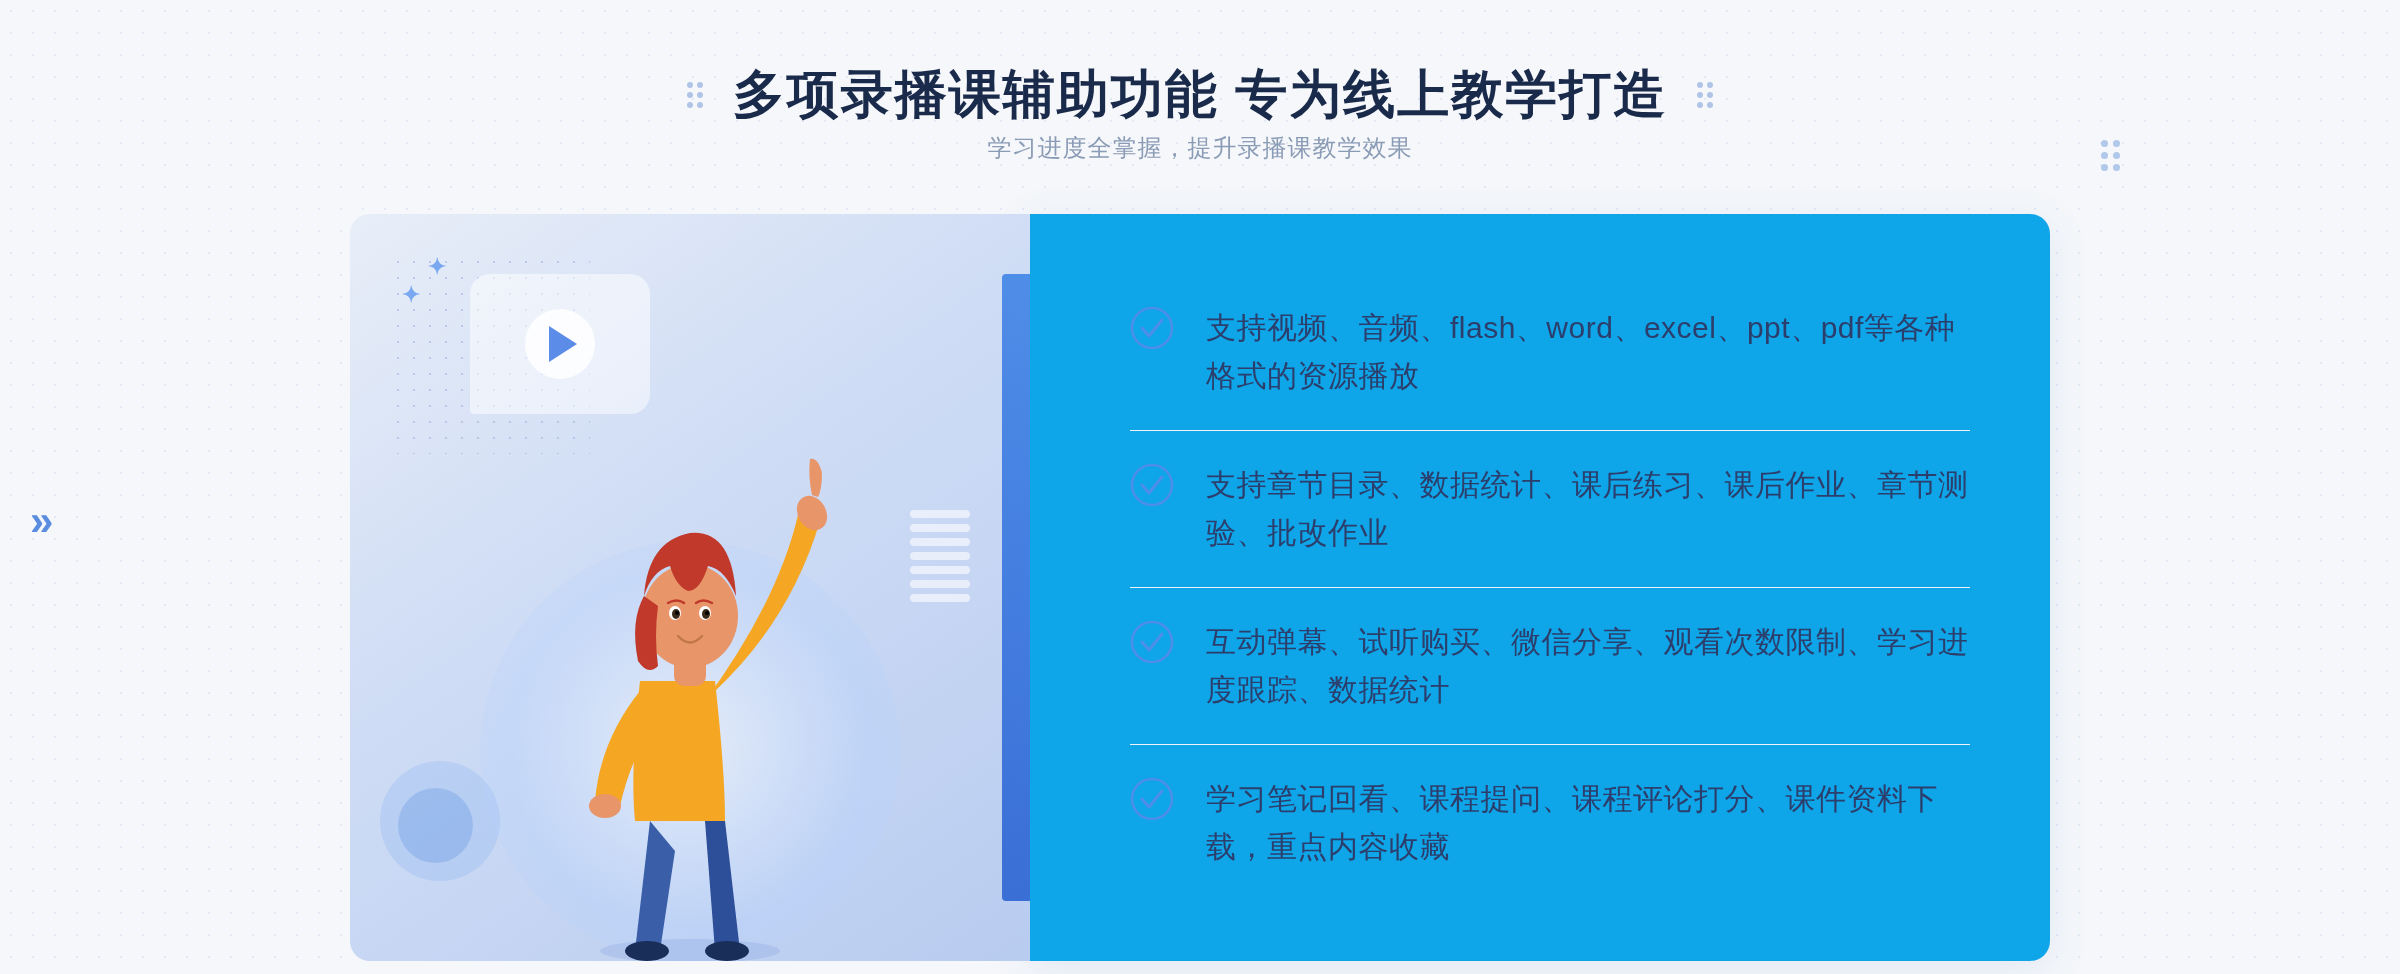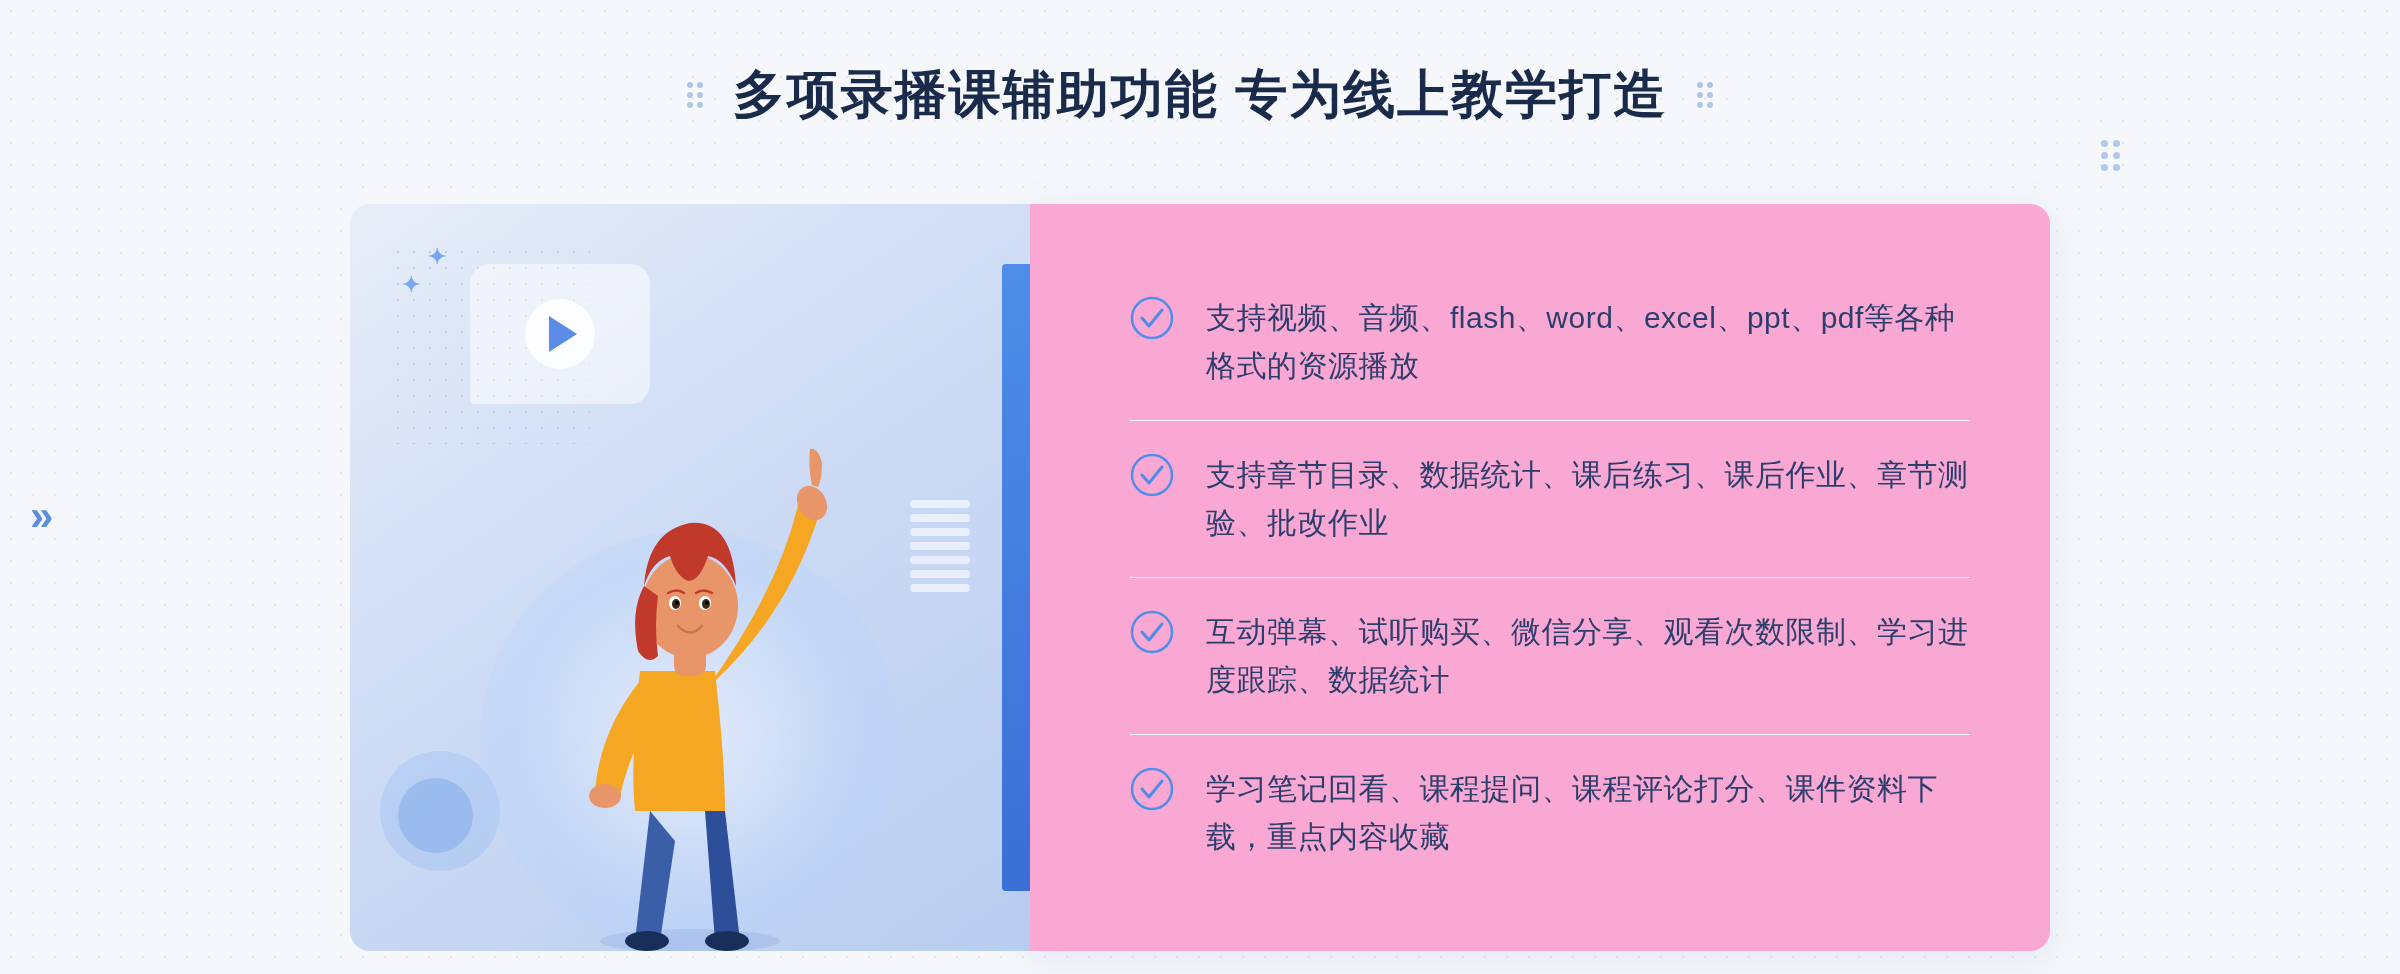--- a/index.html
+++ b/index.html
@@ -41,21 +41,21 @@
       margin-bottom: 50px;
       position: relative;
       z-index: 1;
     }
 
     .header-title-row {
       display: flex;
       align-items: center;
       justify-content: center;
       gap: 30px;
-      margin-bottom: 24px;
+      margin-bottom: 2px;
     }
 
     .dots-icon {
       display: flex;
       flex-direction: column;
       gap: 4px;
     }
     .dots-icon span {
       display: flex;
       gap: 4px;
@@ -233,21 +233,21 @@
       top: 60px;
       bottom: 60px;
       width: 28px;
       background: linear-gradient(to bottom, #4e8de8, #3a6fd6);
       border-radius: 4px 0 0 4px;
     }
 
     
     .features-panel {
       flex: 1;
-      background: #f9a8d4;
+      background: #0ea5e9;
       border-radius: 0 20px 20px 0;
       padding: 60px 80px 60px 100px;
       box-shadow: 0 8px 40px rgba(80, 120, 200, 0.12);
       display: flex;
       flex-direction: column;
       justify-content: space-between;
     }
 
     .feature-item {
       display: flex;
@@ -337,20 +337,21 @@
 
       <h1 class="main-title">多项录播课辅助功能 专为线上教学打造</h1>
 
       <div class="dots-icon">
         <span></span>
         <span></span>
         <span></span>
       </div>
     </div>
 
+    <p class="subtitle">学习进度全掌握，提升录播课教学效果</p>
   </div>
 
   <div class="content-area">
 
     <div class="illustration-panel">
 
       <div class="sparkle sparkle-1">✦</div>
       <div class="sparkle sparkle-2">✦</div>
 
       <div class="video-bubble">

